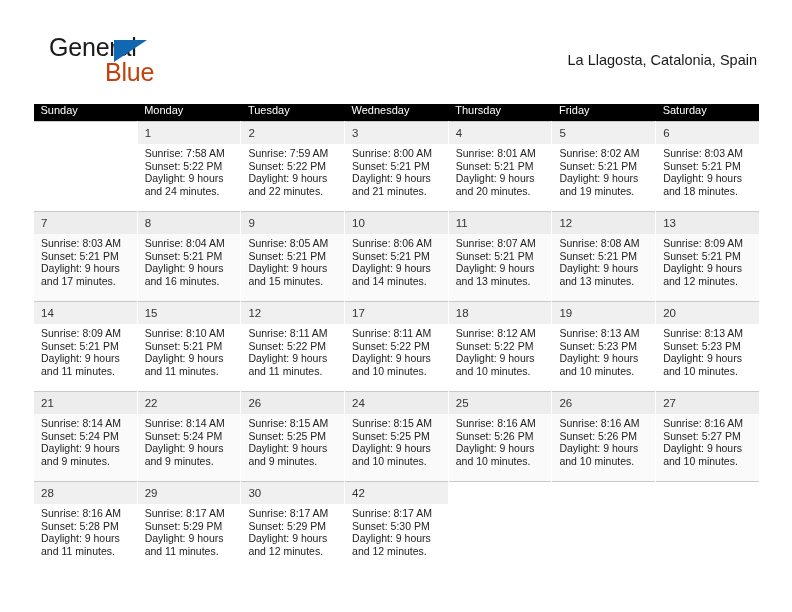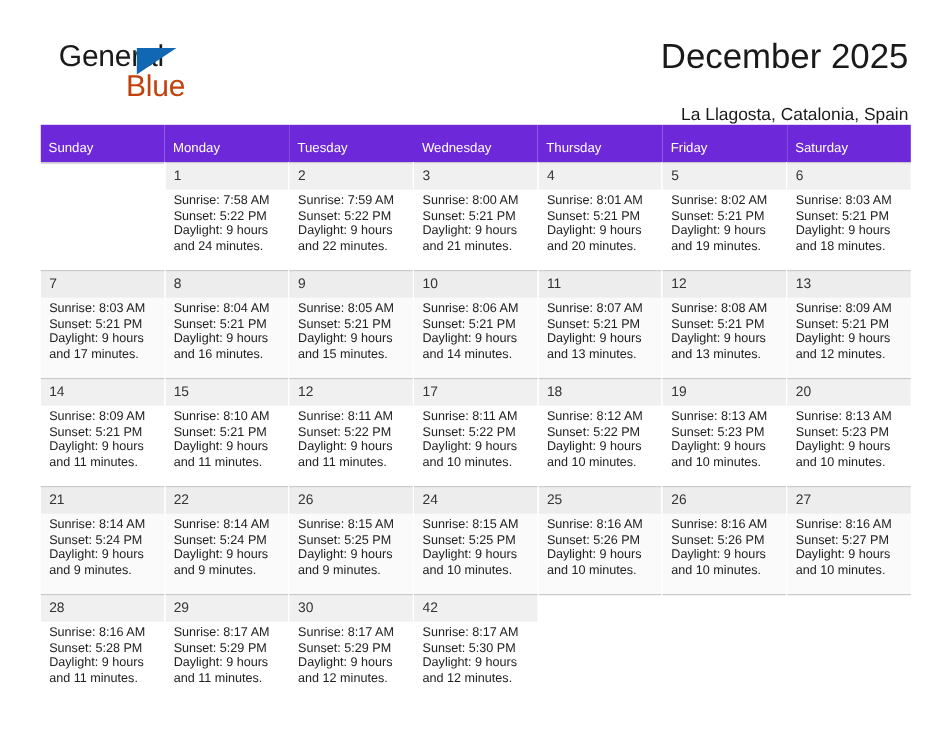--- a/index.html
+++ b/index.html
@@ -88,26 +88,26 @@
   
   .calendar {
     position: absolute;
     left: 33px;
     top: 104px;
     width: 726px;
     border-collapse: collapse;
     table-layout: fixed;
   }
   .calendar th {
-    background: #6d28d9;
+    background: #000000;
     color: #ffffff;
     font-size: 11px;
     font-weight: normal;
     text-align: left;
-    padding: 14px 0 5px 7px;
+    padding: 0 0 5px 7px;
     height: 12px;
     border: none;
   }
   .calendar td {
     vertical-align: top;
     padding: 0;
     border-left: 1px solid #ffffff;
     border-right: 1px solid #ffffff;
     height: 89px;
     background: #ffffff;
@@ -153,21 +153,20 @@
 
   <div class="header">
 
     <div class="brand">
       <span class="brand-general">General</span>
       <span class="brand-flag"></span>
       <span class="brand-blue">Blue</span>
     </div>
 
     <div class="title-wrap">
-      <div class="cal-title">December 2025</div>
       <div class="cal-subtitle">La Llagosta, Catalonia, Spain</div>
     </div>
 
   </div>
 
   <table class="calendar">
     <colgroup>
       <col style="width:103.7px">
         <col style="width:103.7px">
         <col style="width:103.7px">

